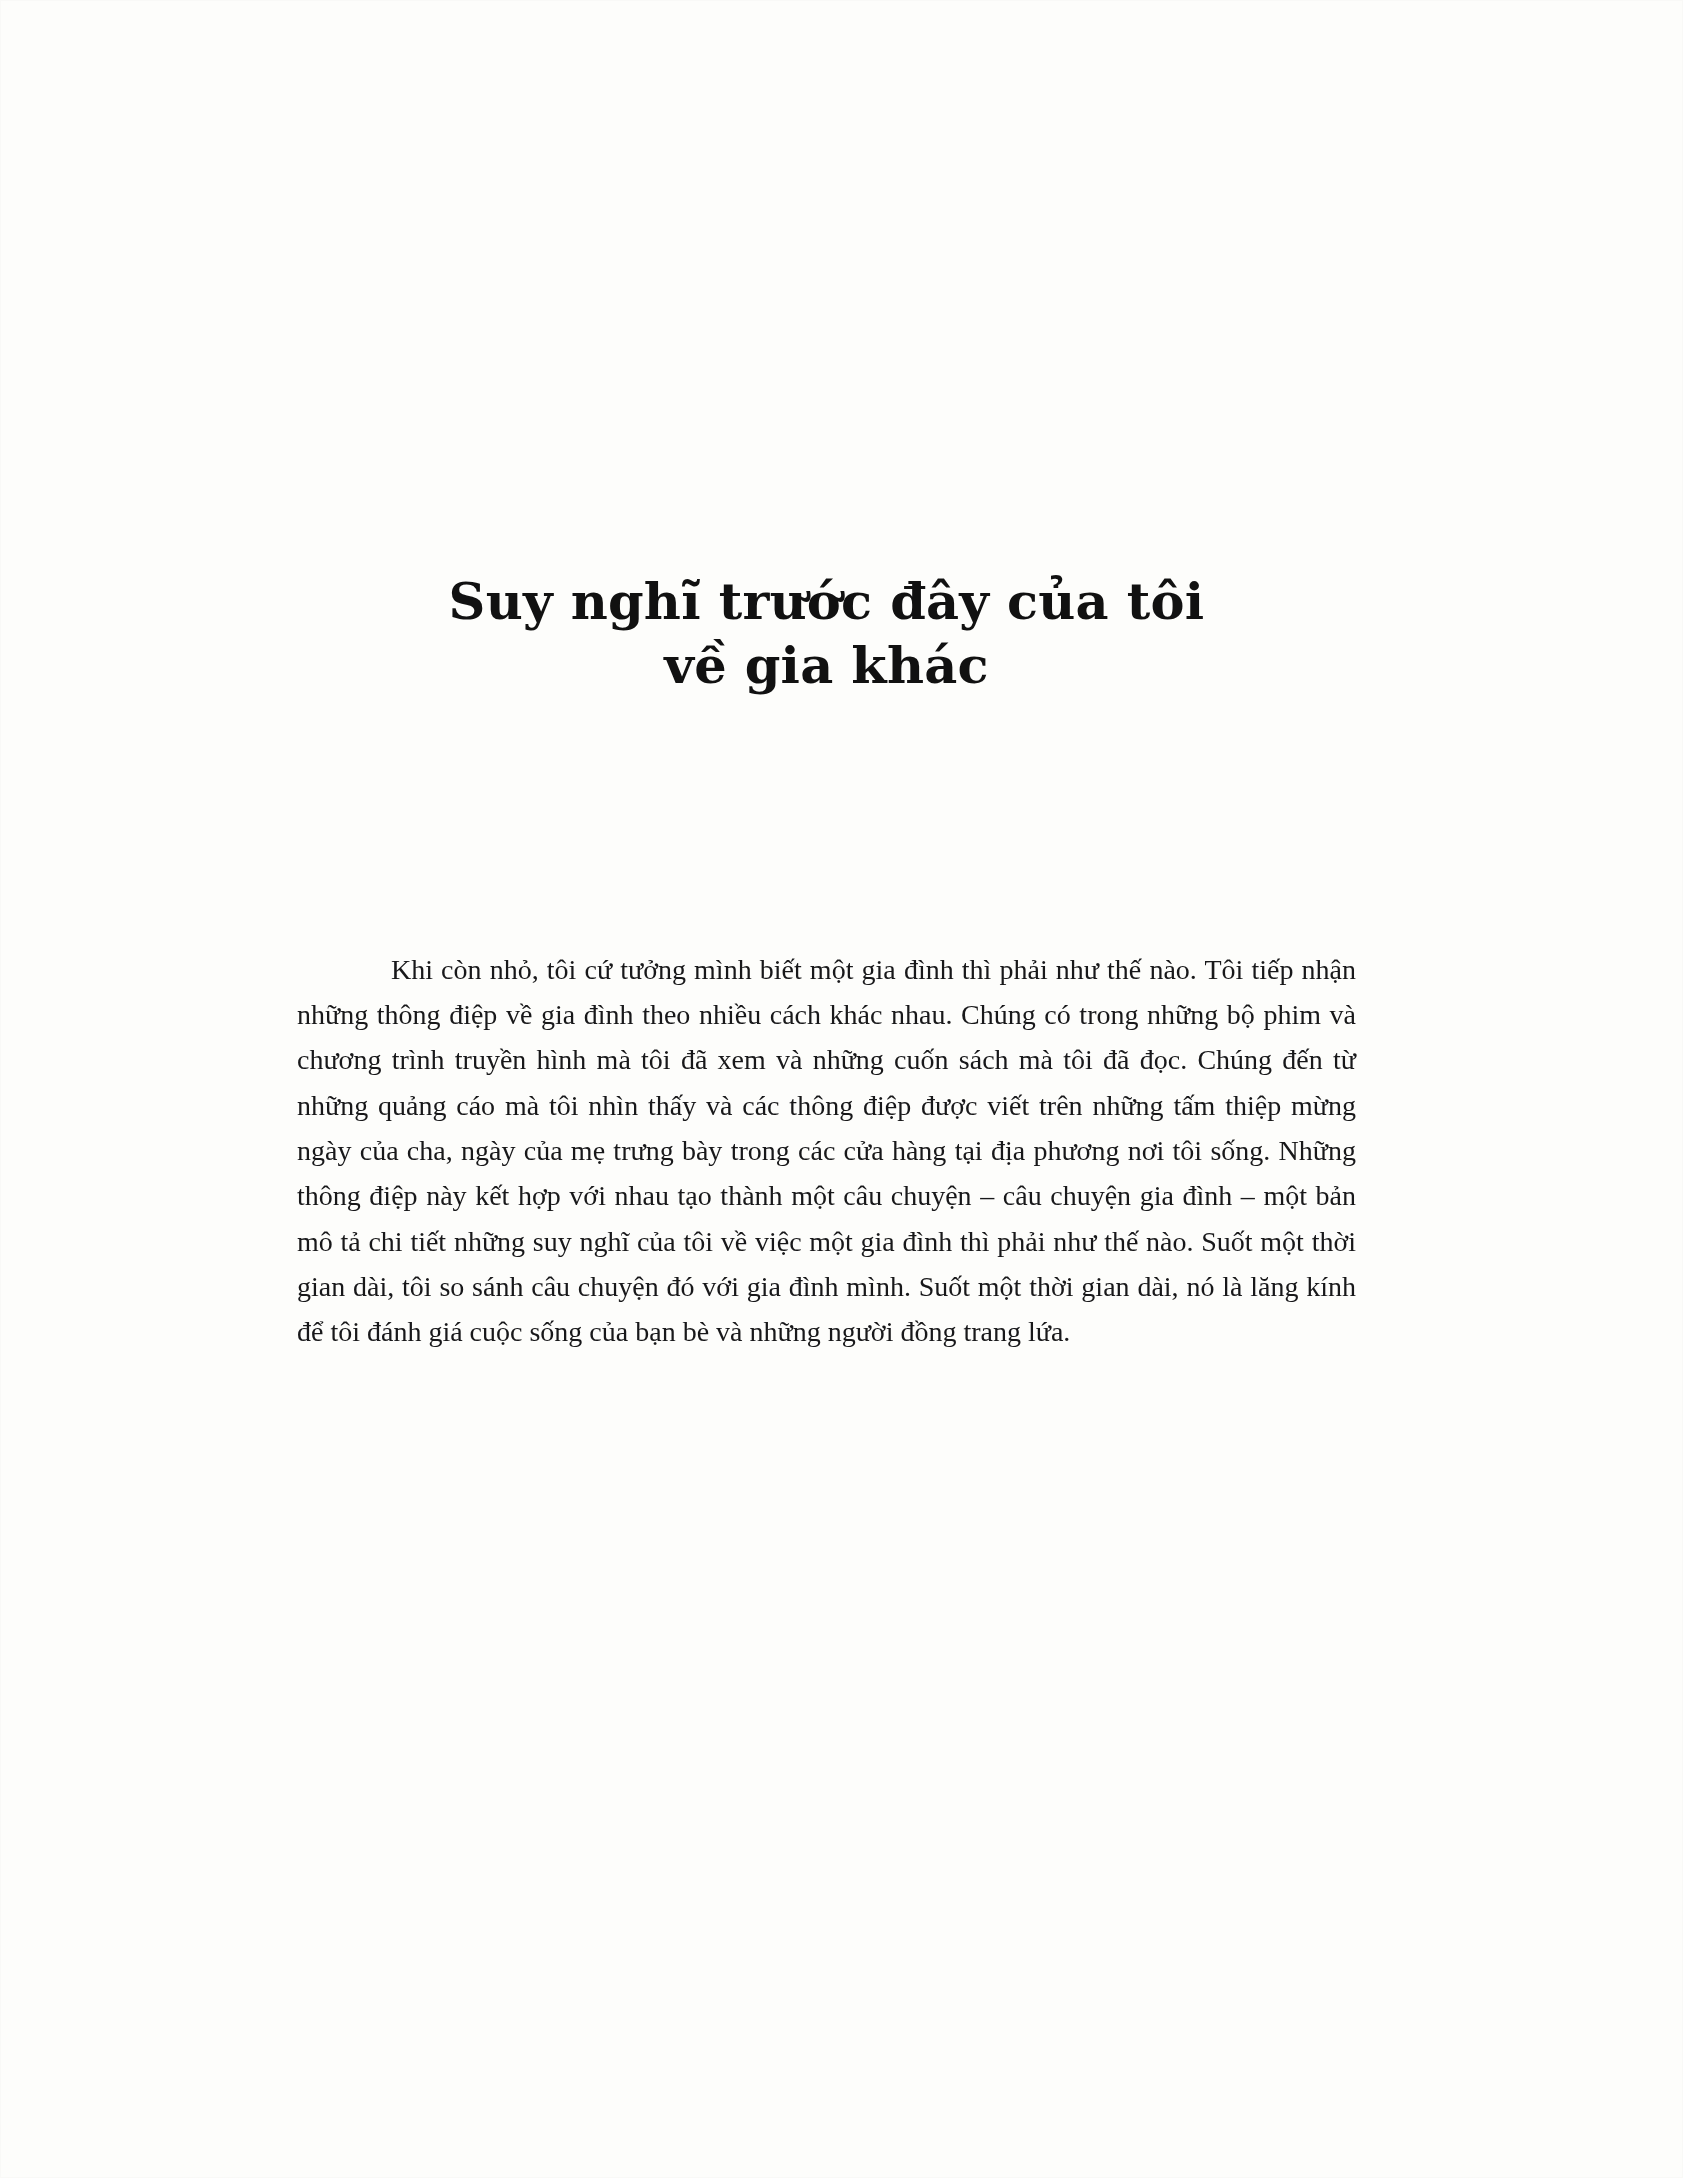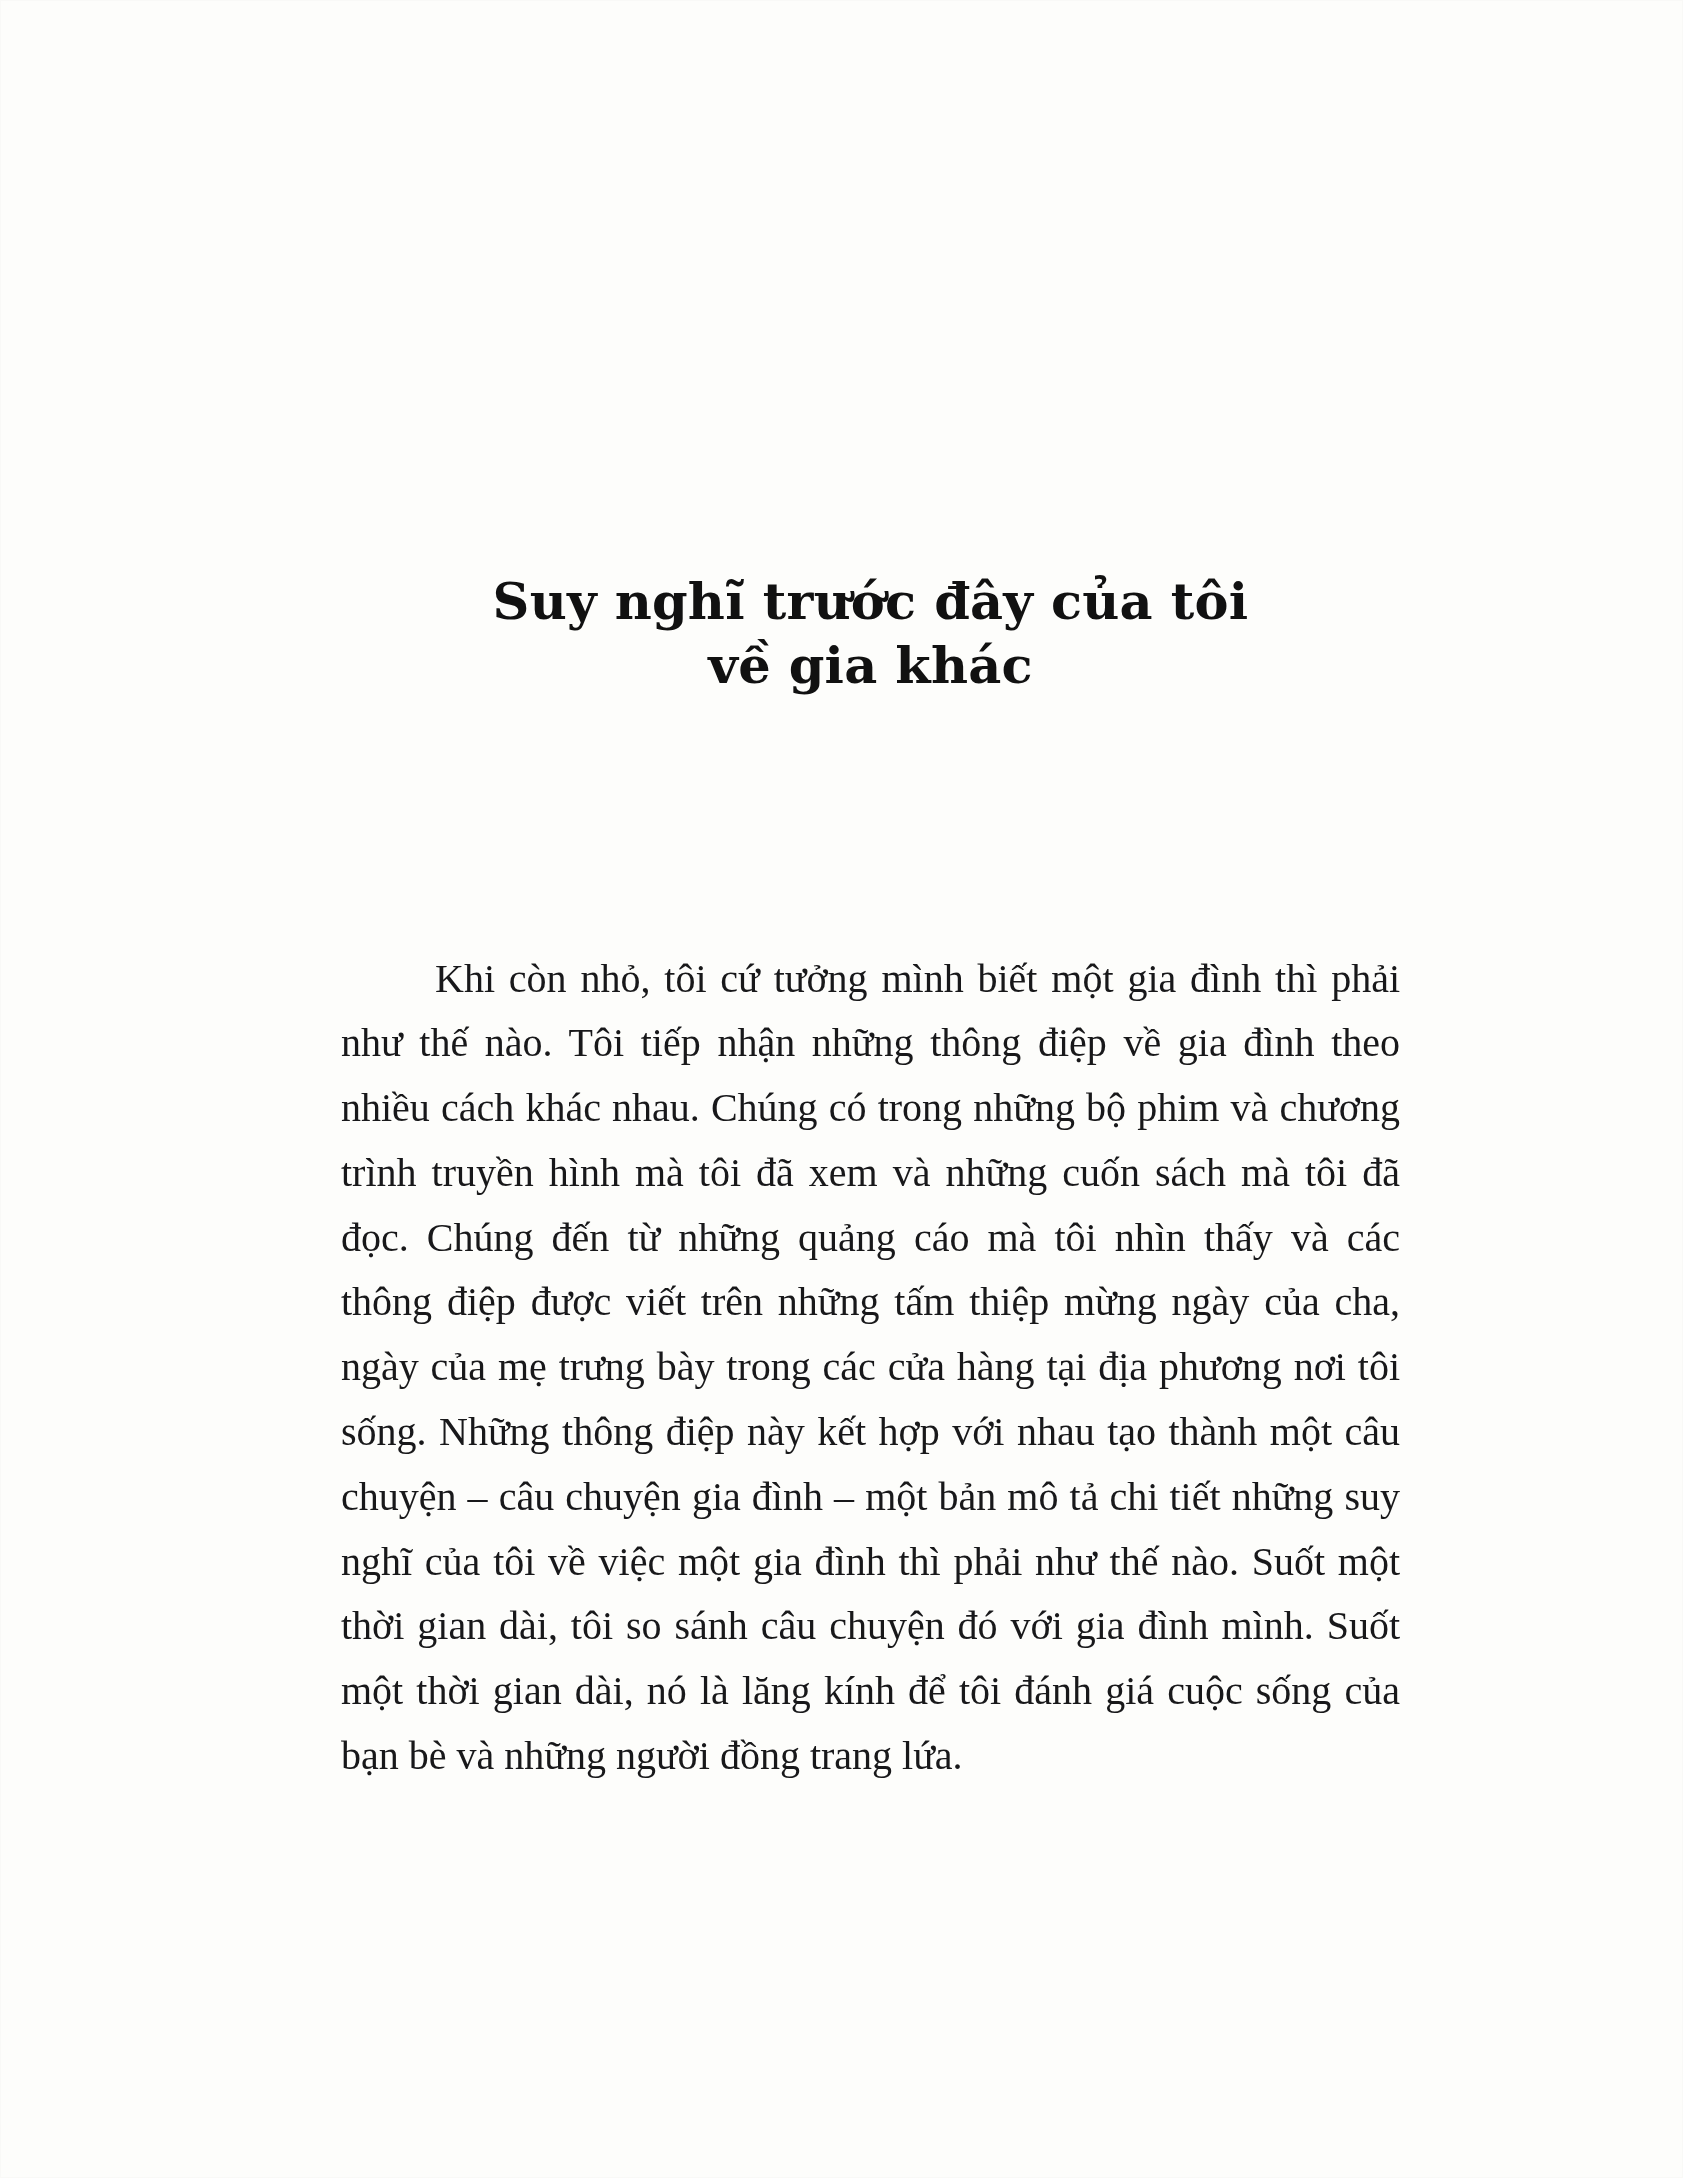--- a/index.html
+++ b/index.html
@@ -23,21 +23,20 @@
     box-sizing: border-box;
     overflow: hidden;
   }
 
   .content {
     position: absolute;
     left: 297px;
     top: 0;
     width: 1059px;
     height: 2050px;
-    margin-left: 44px;
   }
 
   .chapter-title {
     margin: 0;
     padding-top: 569px;
     text-align: center;
     font-family: "DejaVu Serif", "Liberation Serif", serif;
     font-weight: 700;
     font-size: 51px;
     line-height: 1.26;
@@ -49,21 +48,21 @@
   }
 
   .body-text {
     margin: 0;
     padding-top: 0;
   }
 
   .para {
     margin: 0;
     font-family: "Liberation Serif", serif;
-    font-size: 40px;
+    font-size: 28px;
     line-height: 1.62;
     text-align: justify;
     text-indent: 94px;
     color: #18181a;
     hyphens: none;
   }
   .para.first {
     margin-top: 249px;
   }
   .para + .para {

